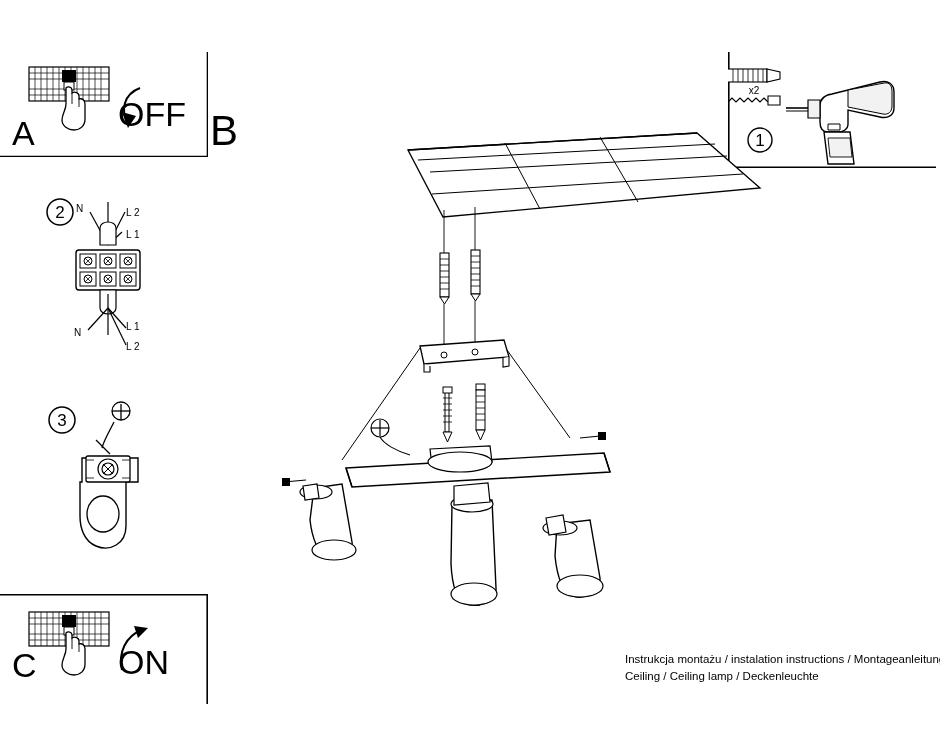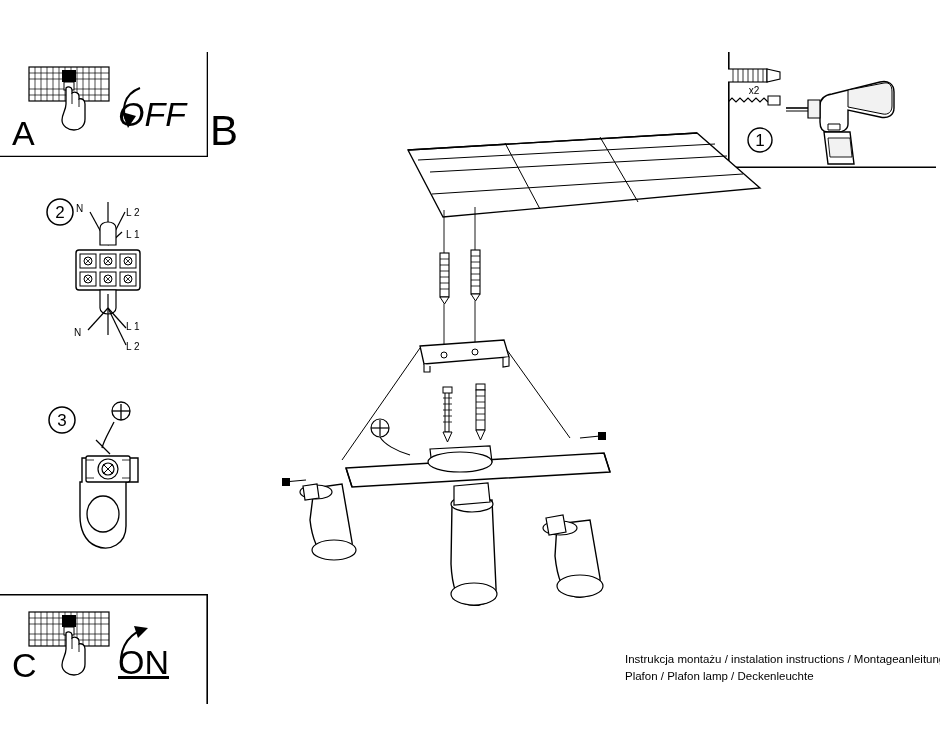--- a/index.html
+++ b/index.html
@@ -79,21 +79,21 @@
 
         <path d="M66,36 L66,52 C66,58 62,62 62,68 C62,74 68,78 74,78 C80,78 85,74 85,67 L85,52 C85,48 82,46 79,47 L79,44 C79,41 75,39 72,41 L72,38 C72,35 68,34 66,36 Z" fill="#fff" stroke="#000" stroke-width="1.3"></path>
         <line x1="72" y1="41" x2="72" y2="52" stroke="#000" stroke-width="0.9"></line>
         <line x1="79" y1="47" x2="79" y2="55" stroke="#000" stroke-width="0.9"></line>
       </g>
       <g>
         <path d="M128,72 C120,58 124,42 140,36" fill="none" stroke="#000" stroke-width="2"></path>
         <path d="M122,60 L128,76 L136,64 Z" fill="#000"></path>
       </g>
     </svg>
-    <div class="abs label-big" style="left:118px; top:43px;font-style:italic;">OFF</div>
+    <div class="abs label-big" style="left:118px; top:43px;">OFF</div>
     <div class="abs label-big" style="left:12px; top:62px;">A</div>
   </div>
 
   <div class="abs" style="left:210px; top:107px;">
     <span class="label-big" style="font-size:42px;">B</span>
   </div>
 
   <div class="abs" style="left:728px; top:52px;">
     <svg width="208" height="116" viewBox="0 0 208 116">
       <path d="M0.8,0 L0.8,115.2 L208,115.2" fill="none" stroke="#000" stroke-width="1.6"></path>
@@ -252,21 +252,21 @@
       <g>
         <path d="M66,39 L66,55 C66,61 62,65 62,71 C62,77 68,81 74,81 C80,81 85,77 85,70 L85,55 C85,51 82,49 79,50 L79,47 C79,44 75,42 72,44 L72,41 C72,38 68,37 66,39 Z" fill="#fff" stroke="#000" stroke-width="1.3"></path>
         <line x1="72" y1="44" x2="72" y2="55" stroke="#000" stroke-width="0.9"></line>
         <line x1="79" y1="50" x2="79" y2="58" stroke="#000" stroke-width="0.9"></line>
       </g>
       <g>
         <path d="M122,76 C118,58 126,42 142,36" fill="none" stroke="#000" stroke-width="2"></path>
         <path d="M134,32 L148,34 L138,44 Z" fill="#000"></path>
       </g>
     </svg>
-    <div class="abs label-big" style="left:118px; top:49px;text-decoration:underline;">ON</div>
+    <div class="abs label-big" style="left:118px; top:49px;">ON</div>
     <div class="abs label-big" style="left:12px; top:52px;">C</div>
   </div>
 
   <div class="abs" style="left:260px; top:110px;">
     <svg width="680" height="530" viewBox="0 0 680 530">
 
       <g>
         <path d="M148,40 L437,23 L500,78 L183,107 Z" fill="#fff" stroke="#000" stroke-width="1.3"></path>
         <path d="M148,40 L437,23" fill="none" stroke="#000" stroke-width="1.3"></path>
 
@@ -382,16 +382,16 @@
         <path d="M297,414 L330,410 L340,468 C342,482 325,490 313,486 C302,482 297,466 295,446 Z" fill="#fff" stroke="#000" stroke-width="1.4"></path>
         <ellipse cx="300" cy="418" rx="17" ry="7" fill="#fff" stroke="#000" stroke-width="1.2"></ellipse>
         <ellipse cx="320" cy="476" rx="23" ry="11" fill="#fff" stroke="#000" stroke-width="1.2"></ellipse>
         <path d="M286,408 L303,405 L306,422 L289,425 Z" fill="#fff" stroke="#000" stroke-width="1.2"></path>
       </g>
     </svg>
   </div>
 
   <div class="abs" style="left:625px; top:651px; width:310px;">
     <div class="footer-text">Instrukcja montażu / instalation instructions / Montageanleitung</div>
-    <div class="footer-text">Plafon / Plafon lamp / Deckenleuchte</div>
+    <div class="footer-text">Ceiling / Ceiling lamp / Deckenleuchte</div>
   </div>
 
 </div>
 
 </body></html>

